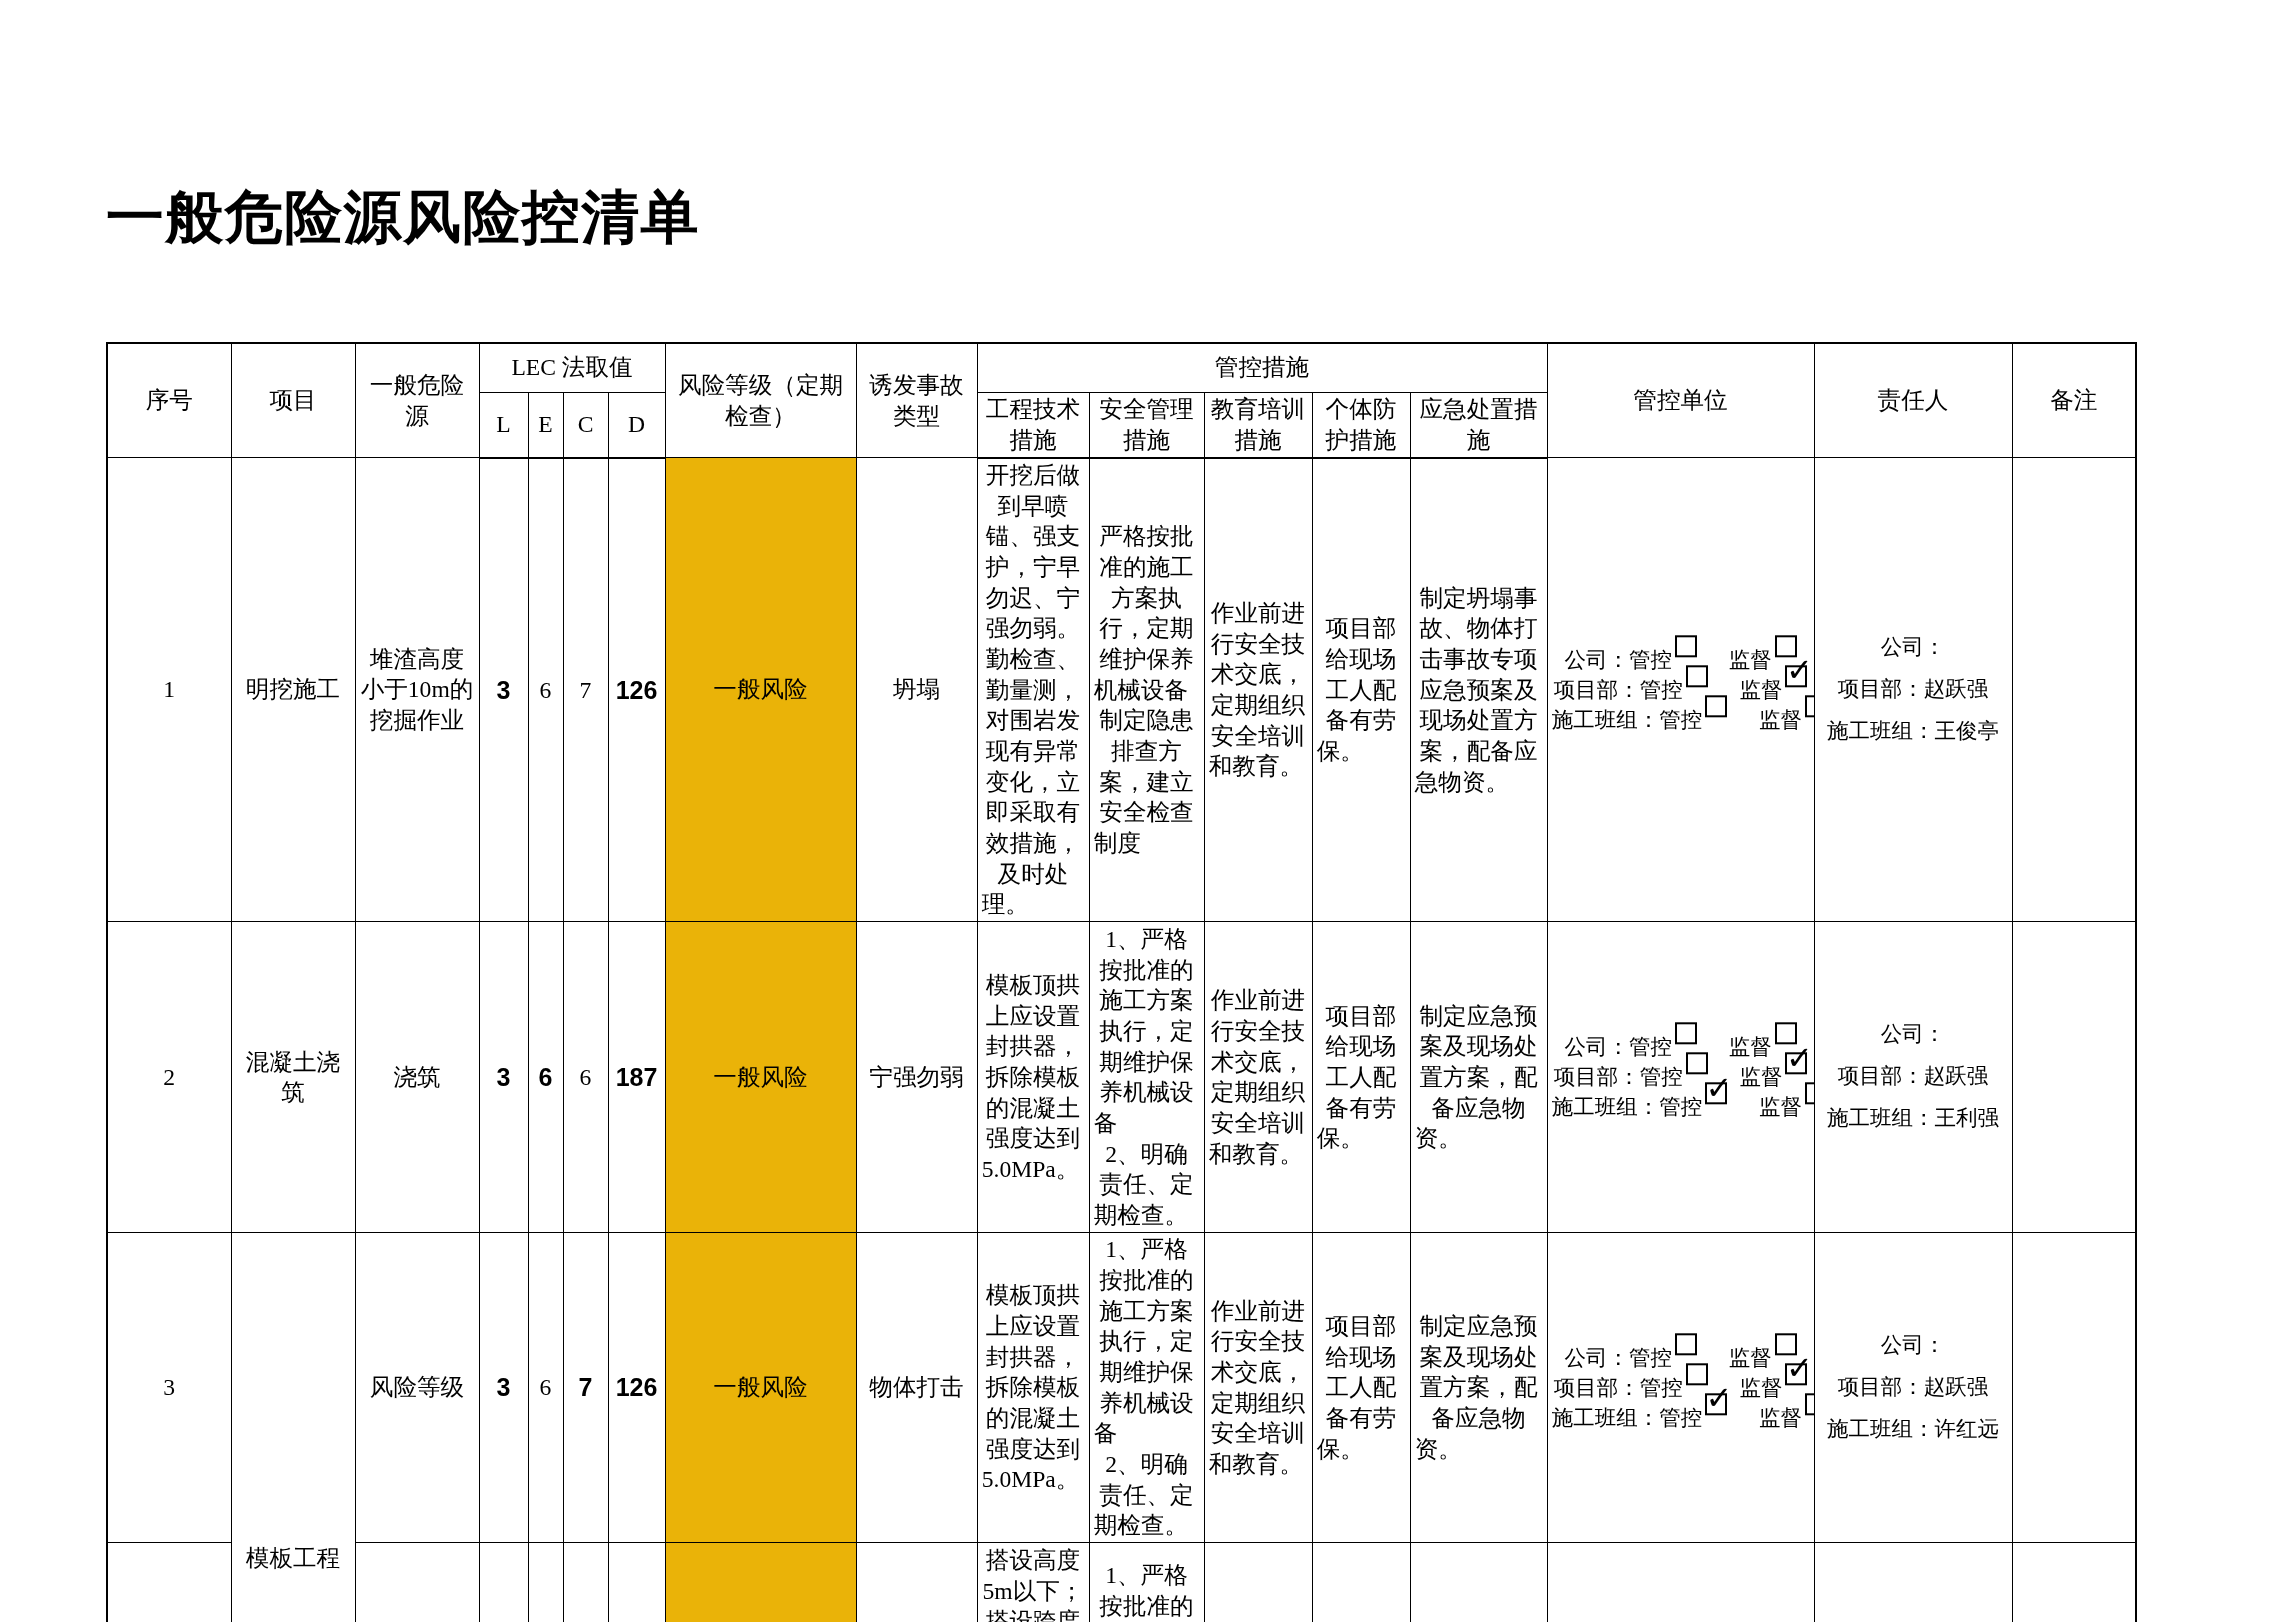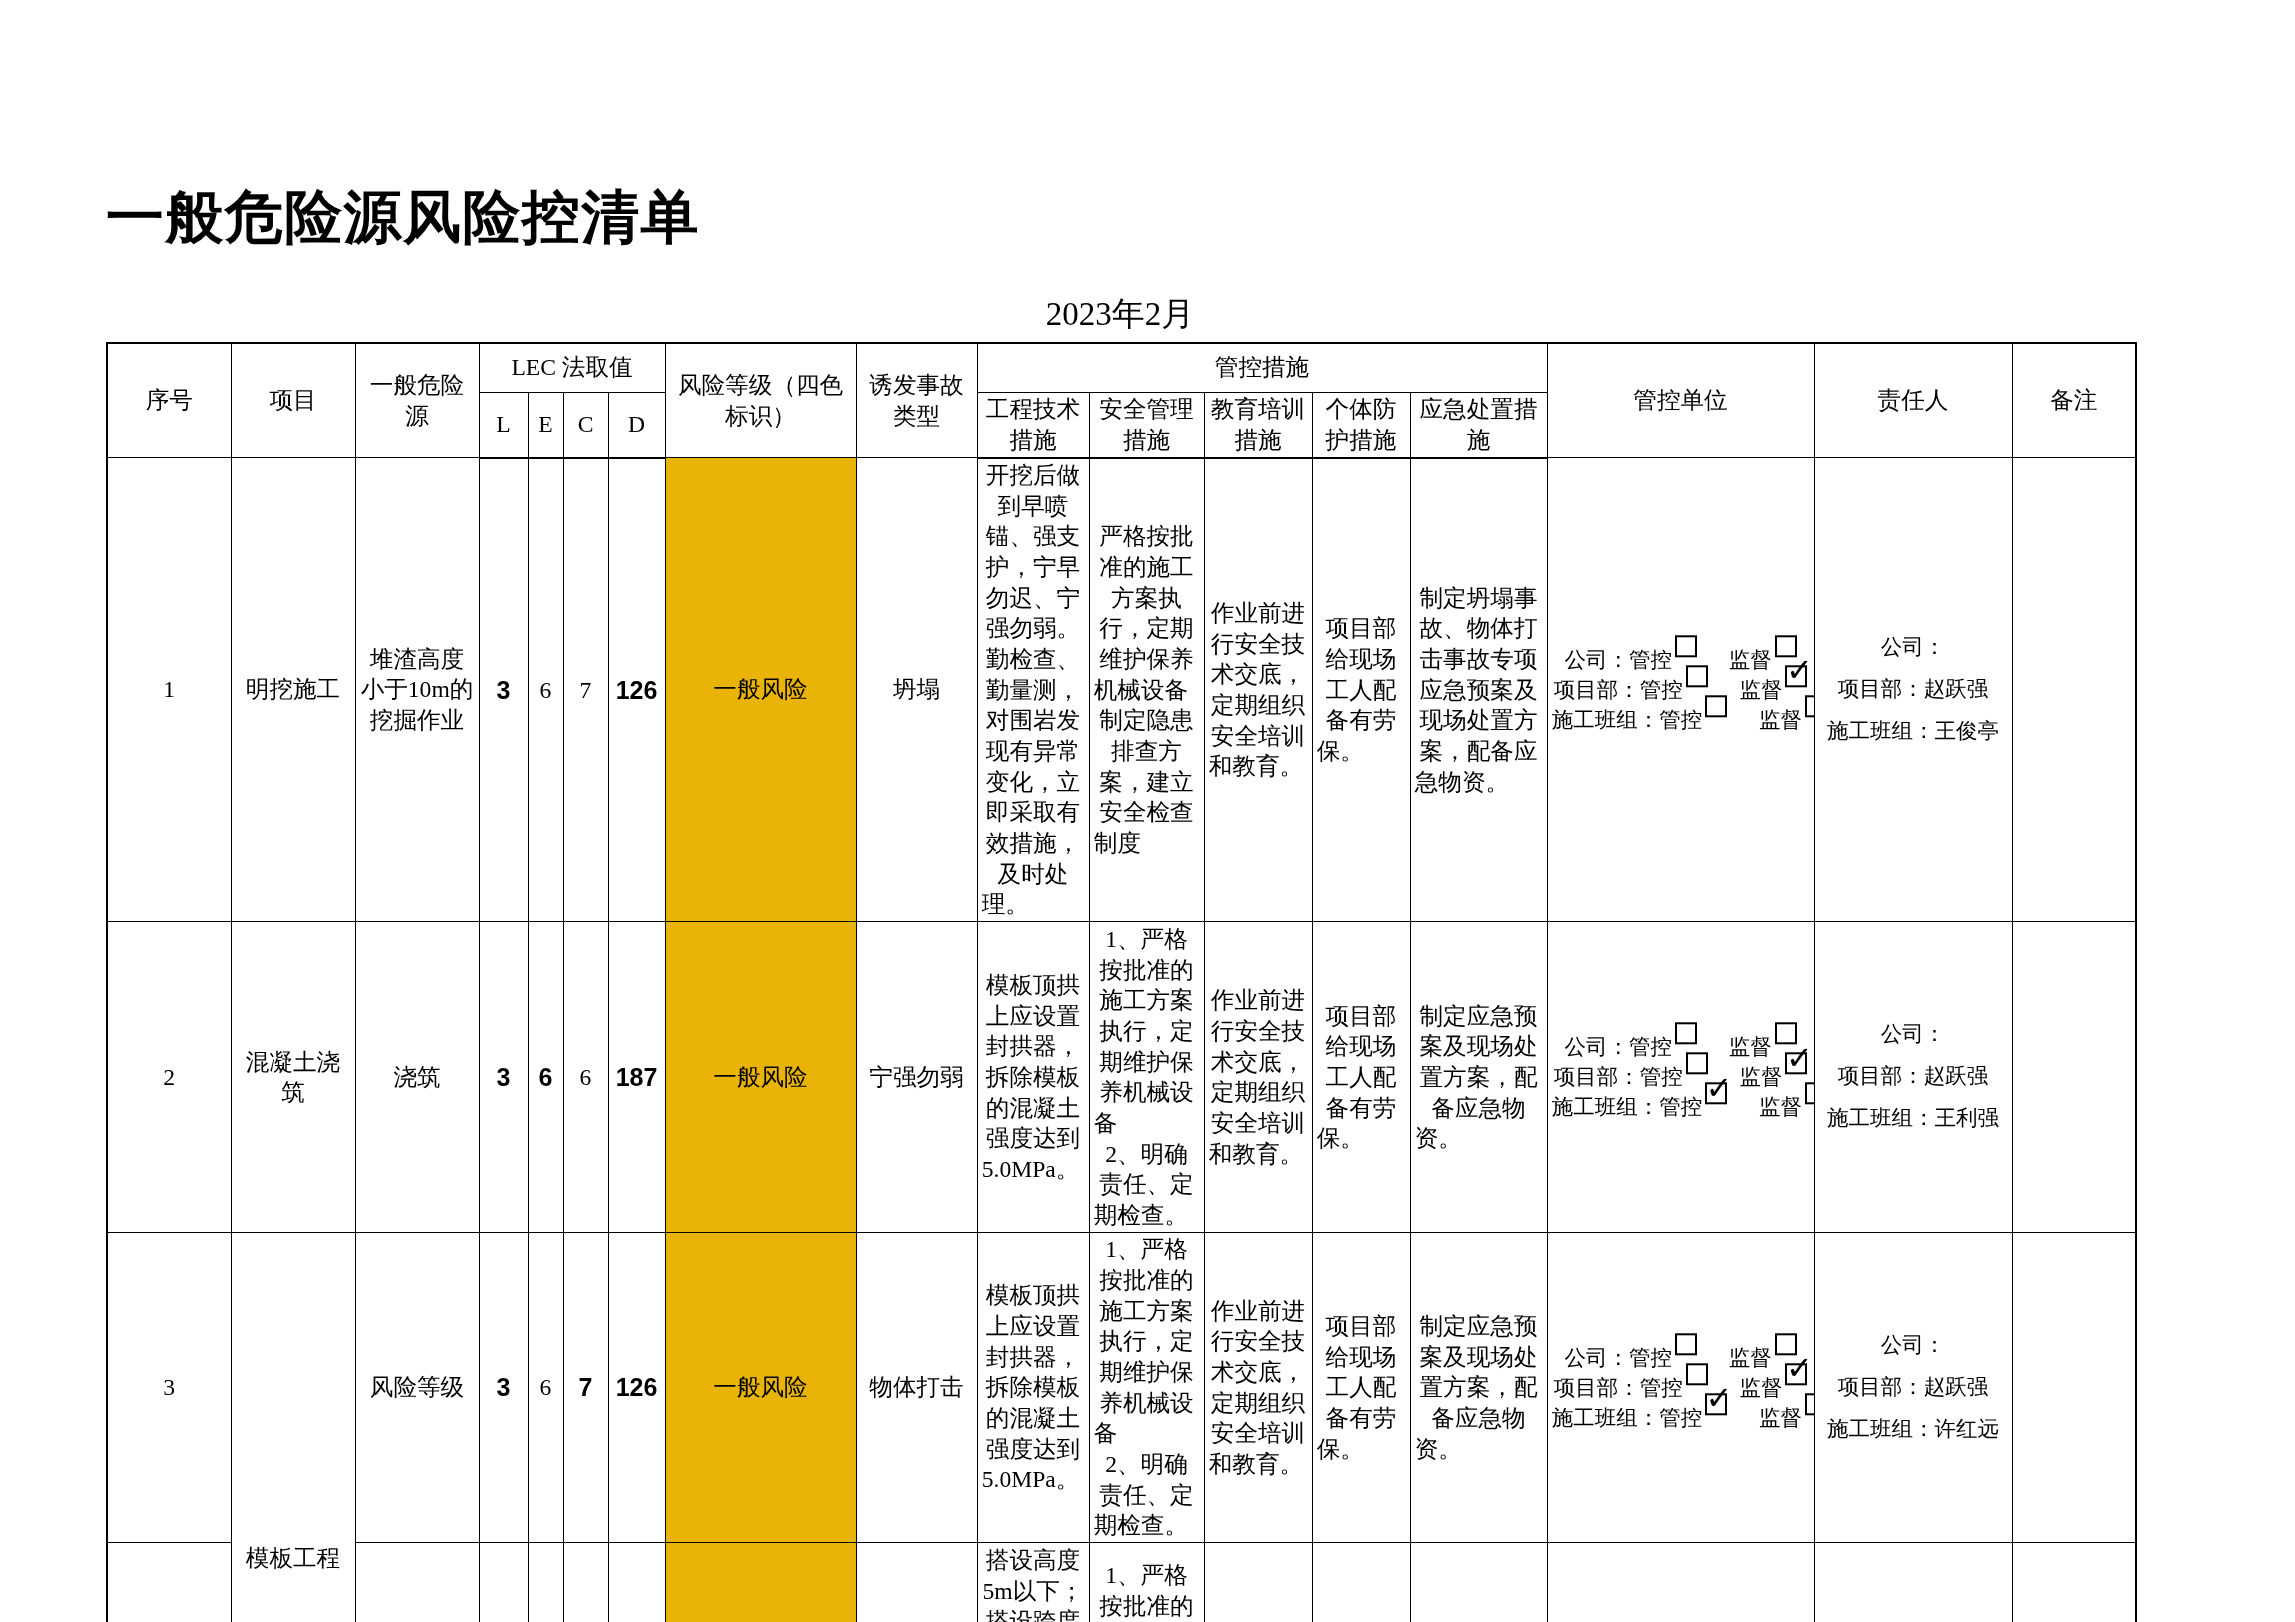--- a/index.html
+++ b/index.html
@@ -34,21 +34,20 @@
   td.resp-cell{text-align:left;padding-left:11px;}
   .resp-line{font-size:21.5px;line-height:1.95;white-space:nowrap;}
   tr.r1{height:260px;} tr.r2{height:205px;} tr.r3{height:231px;} tr.r4{height:221px;}
   tr.h1{height:49px;} tr.h2{height:64px;}
 </style>
 </head>
 <body>
 
 <div class="page">
   <div class="doc-title">一般危险源风险控清单</div>
-  <div class="doc-subtitle">2023年2月</div>
 
   <table class="risk">
     <colgroup>
       <col style="width:124px">
         <col style="width:124px">
         <col style="width:124px">
       <col style="width:49px">
         <col style="width:35px">
         <col style="width:45px">
         <col style="width:57px">
@@ -62,21 +61,21 @@
         <col style="width:267px">
         <col style="width:198px">
         <col style="width:124px">
     </colgroup>
     <thead>
       <tr class="h1">
         <th rowspan="2">序号</th>
         <th rowspan="2">项目</th>
         <th rowspan="2">一般危险源</th>
         <th colspan="4">LEC 法取值</th>
-        <th rowspan="2">风险等级（四色标识）</th>
+        <th rowspan="2">风险等级（定期检查）</th>
         <th rowspan="2">诱发事故类型</th>
         <th colspan="5">管控措施</th>
         <th rowspan="2">管控单位</th>
         <th rowspan="2">责任人</th>
         <th rowspan="2">备注</th>
       </tr>
       <tr class="h2">
         <th>L</th>
         <th>E</th>
         <th>C</th>

